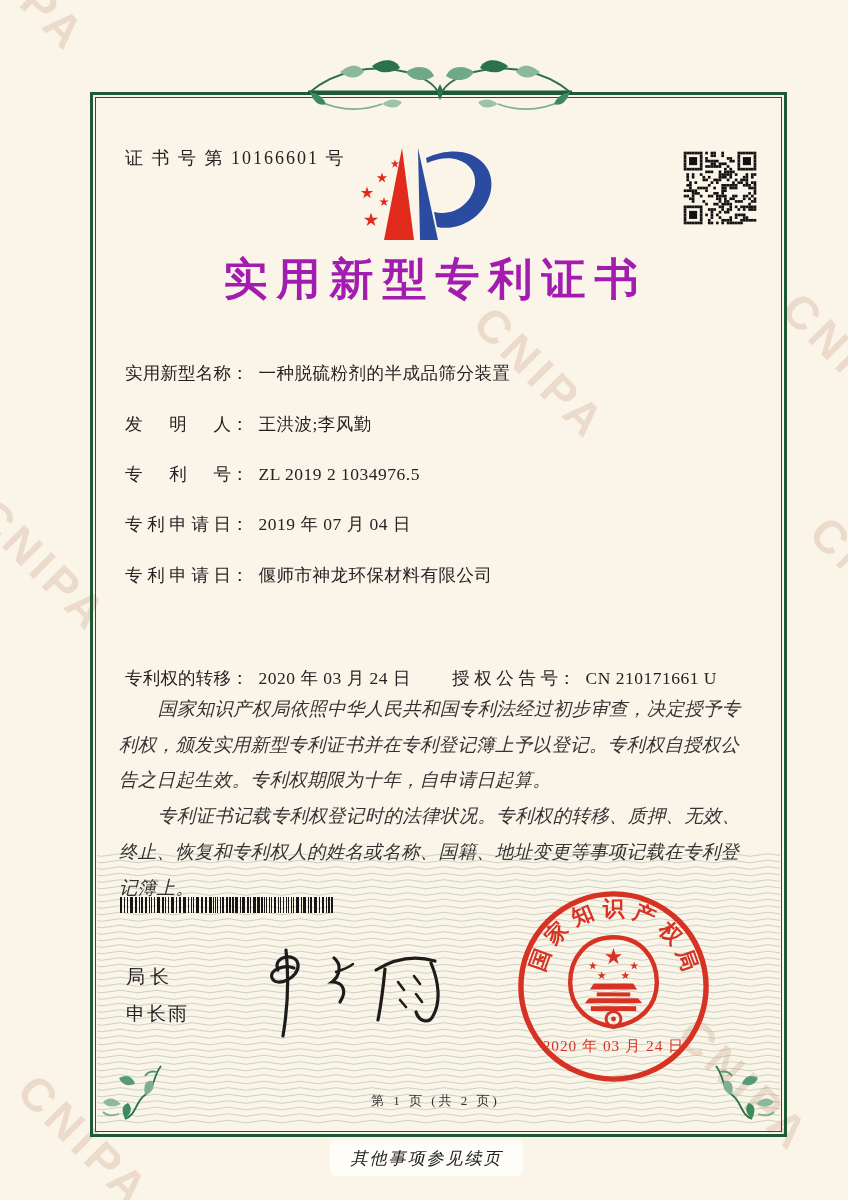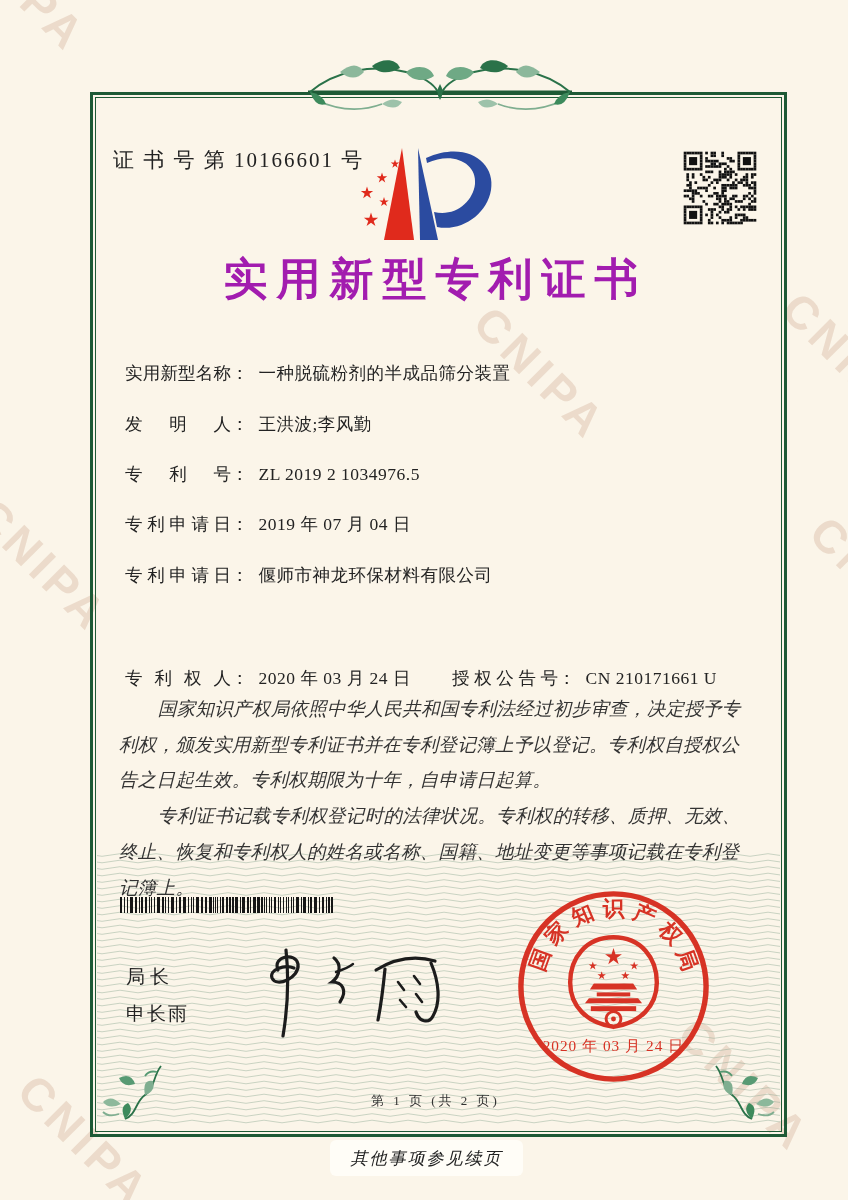--- a/index.html
+++ b/index.html
@@ -18,21 +18,21 @@
   
   .frame{position:absolute; left:90px; top:92px; width:691px; height:1039px;
          border:3px solid #1e5a36;}
   .frame-inner{position:absolute; inset:2px; border:1px solid #1e5a36;}
   .waveband{position:absolute; left:1px; top:753px; width:683px; height:276px; overflow:hidden;}
   .corner{position:absolute; width:66px; height:66px;}
   .corner.bl{left:3px; bottom:3px; transform:scaleY(1);}
   .corner.br{right:3px; bottom:3px; transform:scaleX(-1);}
   .toporn{position:absolute; left:308px; top:56px; width:264px; height:74px;}
 
-  .certno{position:absolute; left:113px; top:146px; font-size:21px; letter-spacing:2px;}
+  .certno{position:absolute; left:125px; top:146px; font-size:18px; letter-spacing:2px;}
   .logo{position:absolute; left:338px; top:136px; width:186px; height:120px;}
   .qr{position:absolute; left:681px; top:149px; width:78px; height:78px;}
   .title{position:absolute; left:90px; top:250px; width:691px; text-align:center;
          font-size:44px; font-weight:bold; letter-spacing:9px; color:#a21caf;}
   .row{position:absolute; font-size:17.5px; white-space:nowrap; color:#232323;}
   .row .lbl{display:inline-block; width:106px; text-align:justify; text-align-last:justify; vertical-align:bottom;}
   .row .val{margin-left:10px; letter-spacing:0.5px;}
   .bodytext{position:absolute; left:119px; top:692px; width:628px;
             font-size:18.5px; line-height:1.93; font-style:italic; color:#333;}
   .bodytext p{margin:0; text-indent:2.1em; letter-spacing:0.3px;}
@@ -477,21 +477,21 @@
   <div class="row" style="left:125px; top:462px;">
     <span class="lbl">专利号</span><span>：</span><span class="val">ZL 2019 2 1034976.5</span>
   </div>
   <div class="row" style="left:125px; top:512px;">
     <span class="lbl">专利申请日</span><span>：</span><span class="val">2019 年 07 月 04 日</span>
   </div>
   <div class="row" style="left:125px; top:563px;">
     <span class="lbl">专利申请日</span><span>：</span><span class="val">偃师市神龙环保材料有限公司</span>
   </div>
   <div class="row" style="left:125px; top:666px;">
-    <span class="lbl">专利权人</span><span>：</span><span class="val">2020 年 03 月 24 日</span>
+    <span class="lbl">专利权的转移</span><span>：</span><span class="val">2020 年 03 月 24 日</span>
   </div>
   <div class="row" style="left:452px; top:666px;">
     <span class="lbl">授权公告号</span><span>：</span><span class="val">CN 210171661 U</span>
   </div>
 
   <div class="bodytext">
     <p>国家知识产权局依照中华人民共和国专利法经过初步审查，决定授予专利权，颁发实用新型专利证书并在专利登记簿上予以登记。专利权自授权公告之日起生效。专利权期限为十年，自申请日起算。</p>
     <p>专利证书记载专利权登记时的法律状况。专利权的转移、质押、无效、终止、恢复和专利权人的姓名或名称、国籍、地址变更等事项记载在专利登记簿上。</p>
   </div>
 

